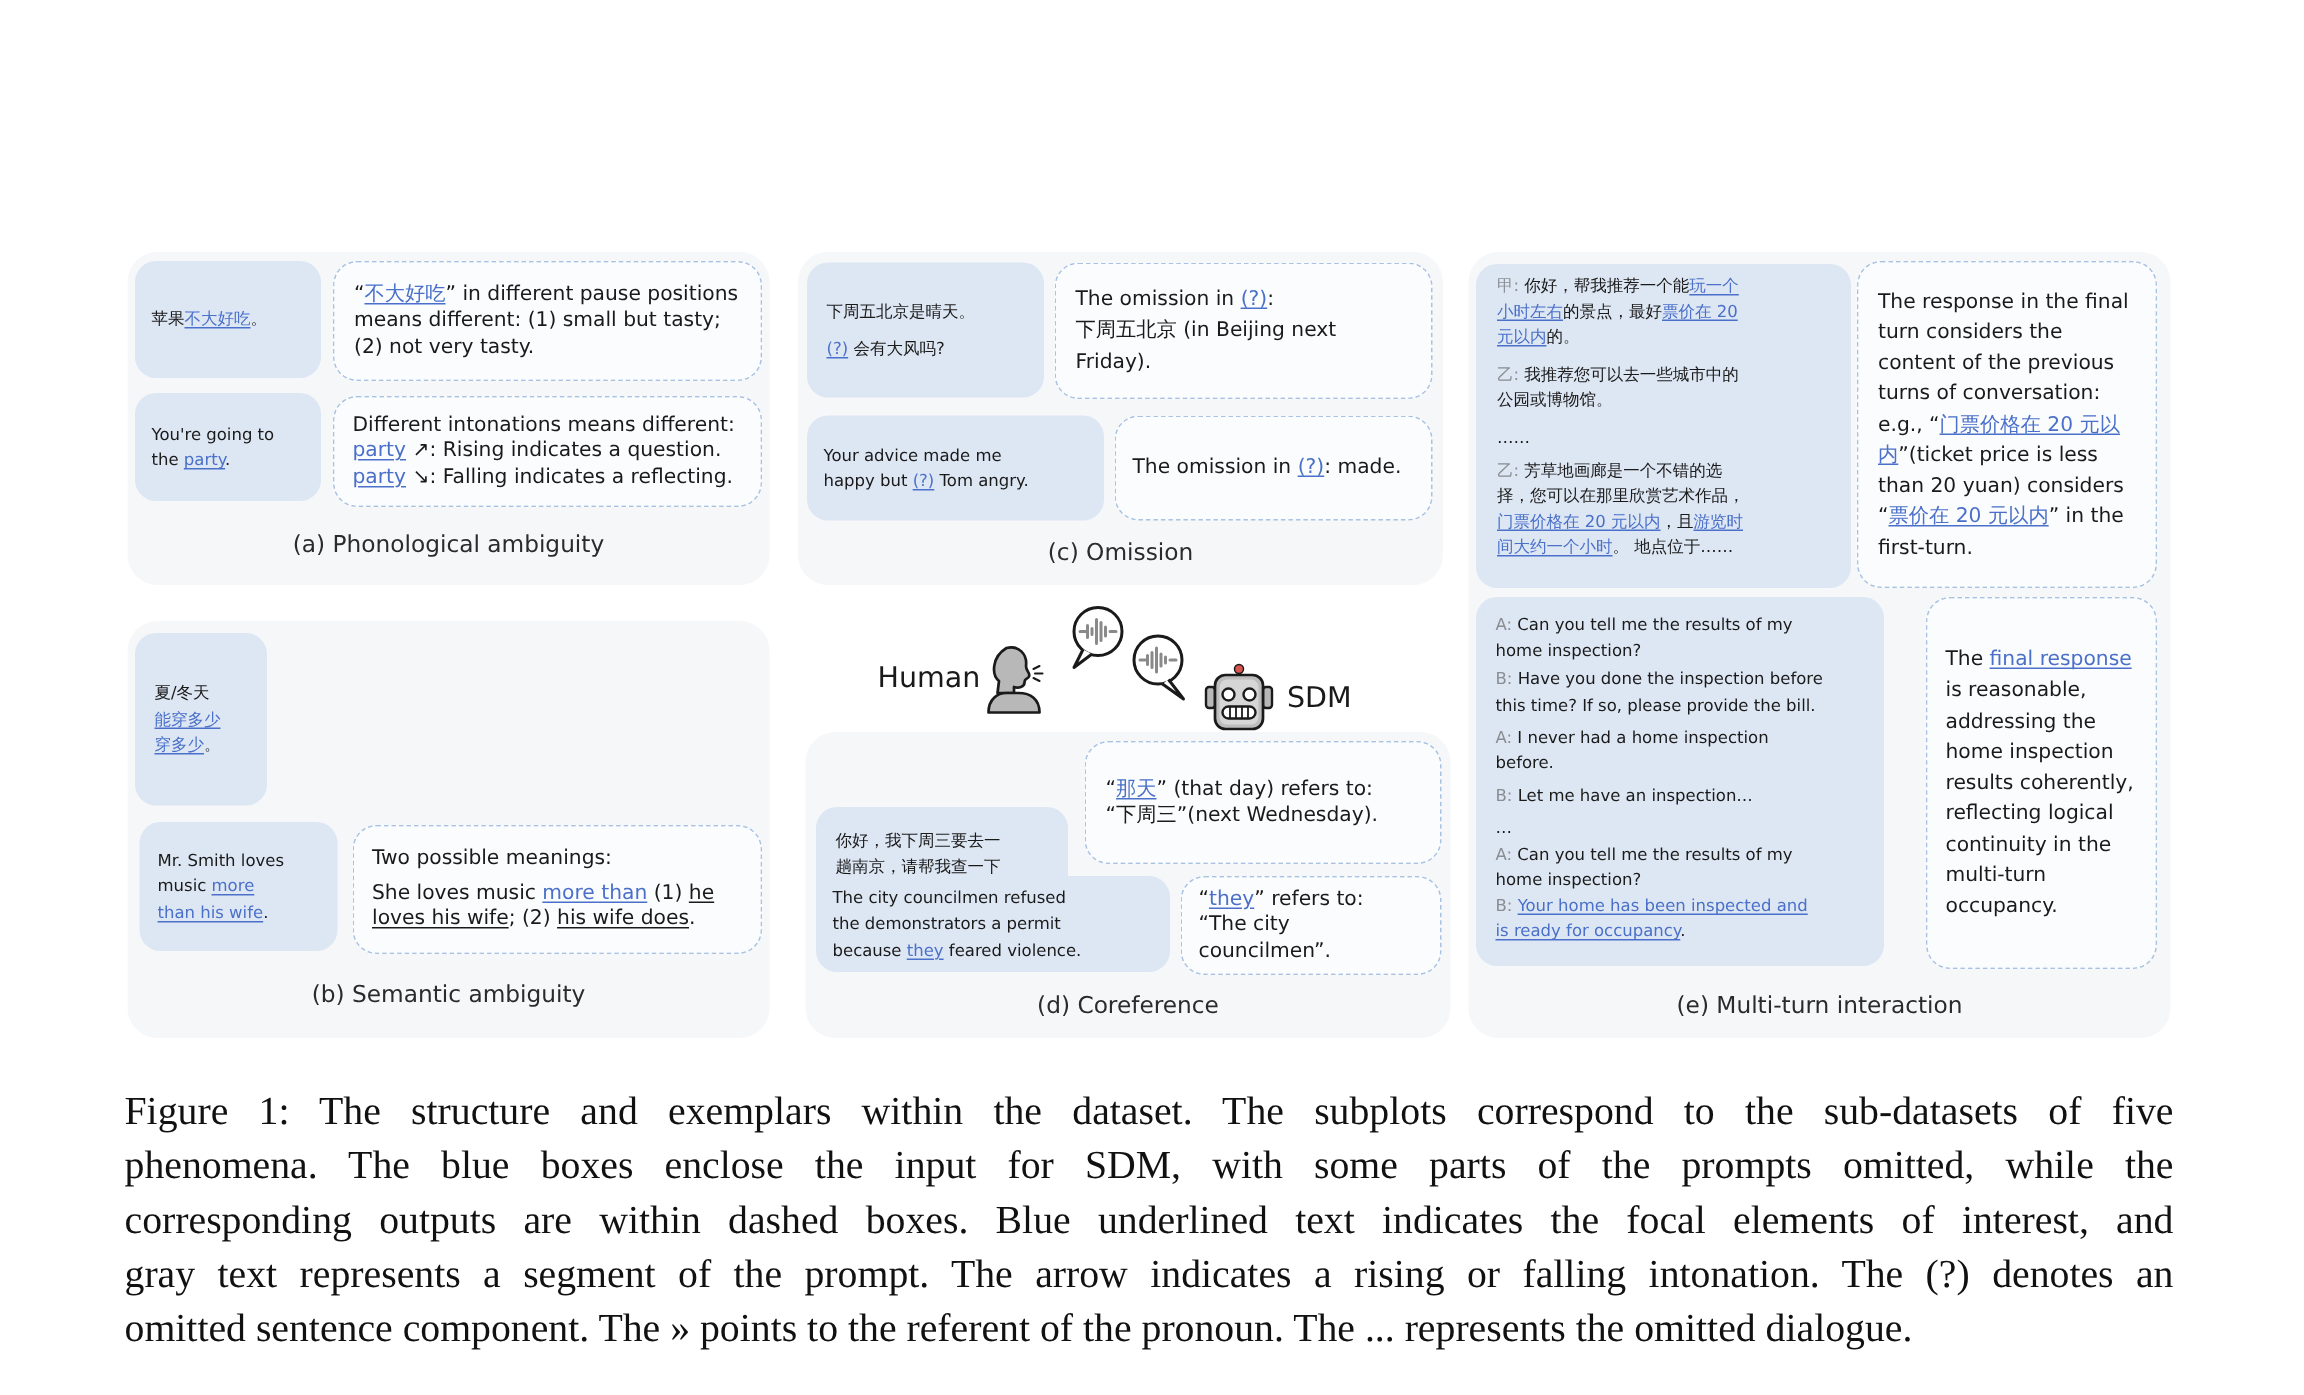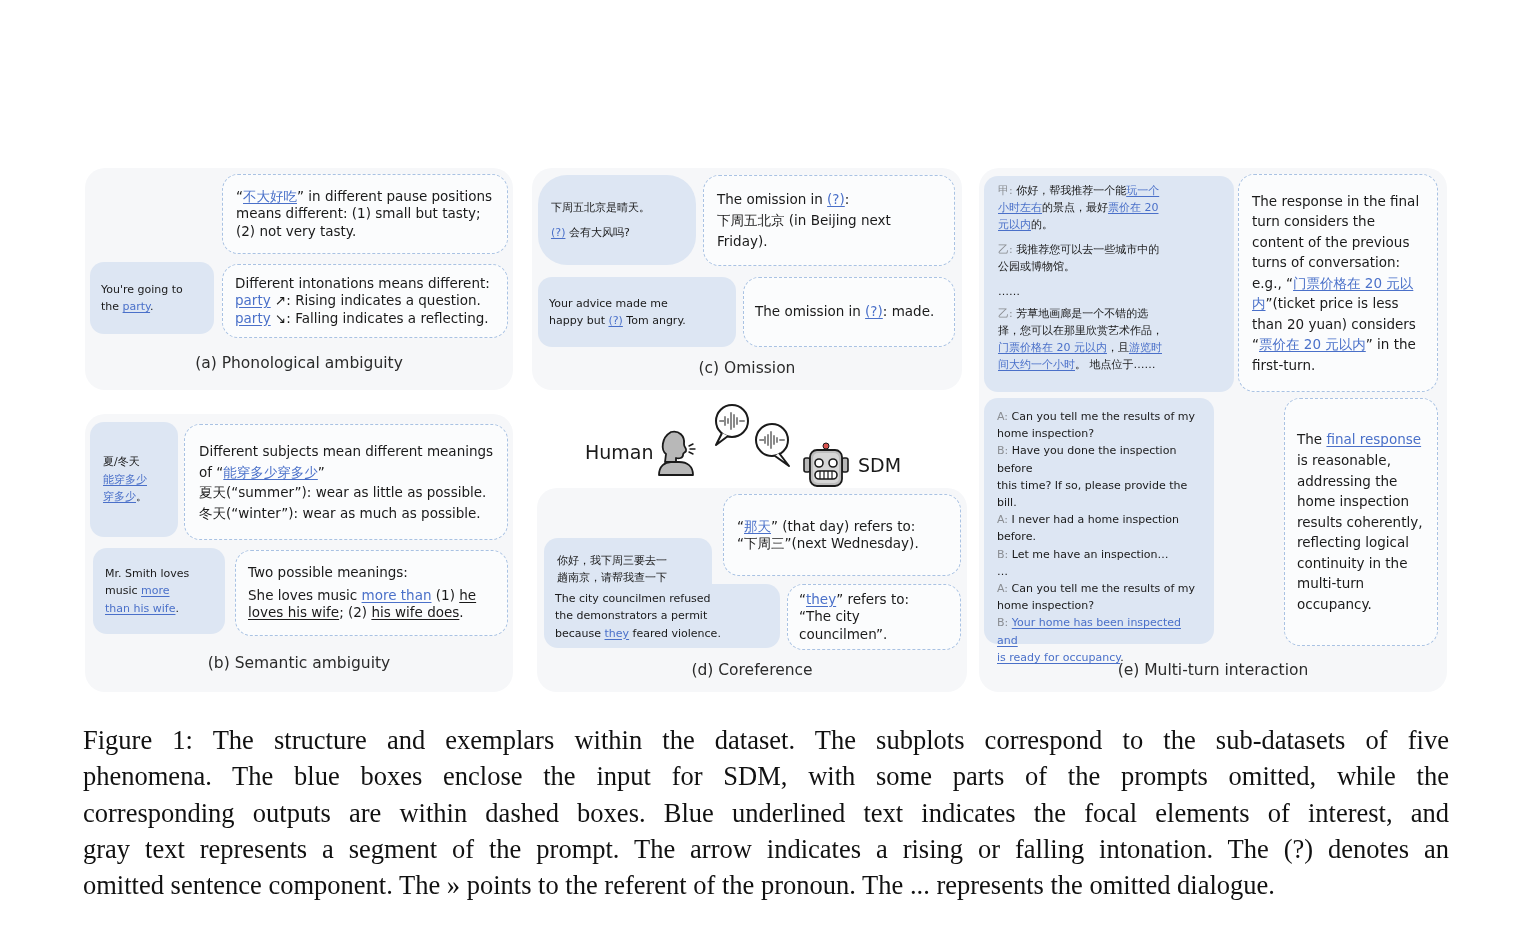--- a/index.html
+++ b/index.html
@@ -21,20 +21,23 @@
   .caption .line { display: block; text-align-last: justify; white-space: nowrap; }
   .caption .line.last { text-align-last: left; }
 
   .human-label, .sdm-label { position: absolute; font-size: 19px; color: #1a1a1a; }
   .icon { position: absolute; }
 </style>
 </head>
 <body>
 
 <div class="panel" style="left:85px; top:168px; width:428px; height:222px;">
+  <div class="inbox" style="left:5px; top:6px; width:124px; height:78px; padding-left:11px;">
+    <div><span>苹果</span><span class="hl">不大好吃</span><span>。</span></div>
+  </div>
   <div class="outbox" style="left:137px; top:6px; width:286px; height:80px; ">
     <div><span>“</span><span class="hl">不大好吃</span><span>” in different pause positions</span></div>
     <div>means different: (1) small but tasty;</div>
     <div>(2) not very tasty.</div>
   </div>
   <div class="inbox" style="left:5px; top:94px; width:124px; height:72px; padding-left:11px;">
     <div>You're going to</div>
     <div><span>the </span><span class="hl">party</span><span>.</span></div>
   </div>
   <div class="outbox" style="left:137px; top:96px; width:286px; height:74px; padding-left:12px;">
@@ -44,42 +47,36 @@
   </div>
   <div class="panel-caption" style="top:186px;">(a) Phonological ambiguity</div>
 </div>
 
 <div class="panel" style="left:85px; top:414px; width:428px; height:278px;">
   <div class="inbox" style="left:5px; top:8px; width:88px; height:115px; padding-left:13px;">
     <div>夏/冬天</div>
     <div><span class="hl">能穿多少</span></div>
     <div><span class="hl">穿多少</span><span>。</span></div>
   </div>
-  <div class="outbox" style="left:99px; top:10px; width:324px; height:116px; padding-left:14px; line-height:20.5px;">
-    <div>Different subjects mean different meanings</div>
-    <div><span>of “</span><span class="hl">能穿多少穿多少</span><span>”</span></div>
-    <div>夏天(“summer”): wear as little as possible.</div>
-    <div>冬天(“winter”): wear as much as possible.</div>
-  </div>
   <div class="inbox" style="left:8px; top:134px; width:132px; height:86px; padding-left:12px;">
     <div>Mr. Smith loves</div>
     <div><span>music </span><span class="hl">more</span></div>
     <div><span class="hl">than his wife</span><span>.</span></div>
   </div>
   <div class="outbox" style="left:150px; top:136px; width:273px; height:86px; padding-left:12px;">
     <div>Two possible meanings:</div>
     <div class="gap" style="height:5px;"></div>
     <div><span>She loves music </span><span class="hl">more than</span><span> (1) </span><span class="ul">he</span></div>
     <div><span class="ul">loves his wife</span><span>; (2) </span><span class="ul">his wife does</span><span>.</span></div>
   </div>
   <div class="panel-caption" style="top:240px;">(b) Semantic ambiguity</div>
 </div>
 
 <div class="panel" style="left:532px; top:168px; width:430px; height:222px;">
-  <div class="inbox" style="left:6px; top:7px; width:158px; height:90px; padding-left:13px;border-radius:29px;">
+  <div class="inbox" style="left:6px; top:7px; width:158px; height:90px; padding-left:13px;">
     <div>下周五北京是晴天。</div>
     <div class="gap"></div>
     <div><span class="hl">(?)</span><span> 会有大风吗?</span></div>
   </div>
   <div class="outbox" style="left:171px; top:7px; width:252px; height:91px; padding-left:13px; line-height:21px;">
     <div><span>The omission in </span><span class="hl">(?)</span><span>:</span></div>
     <div>下周五北京 (in Beijing next</div>
     <div>Friday).</div>
   </div>
   <div class="inbox" style="left:6px; top:109px; width:198px; height:70px; padding-left:11px;">
@@ -164,21 +161,21 @@
     <div>turn considers the</div>
     <div>content of the previous</div>
     <div>turns of conversation:</div>
     <div><span>e.g., “</span><span class="hl">门票价格在 20 元以</span></div>
     <div><span class="hl">内</span><span>”(ticket price is less</span></div>
     <div>than 20 yuan) considers</div>
     <div><span>“</span><span class="hl">票价在 20 元以内</span><span>” in the</span></div>
     <div>first-turn.</div>
   </div>
 
-  <div class="inbox" style="left:5px; top:230px; width:230px; height:246px; padding-left:13px; justify-content:flex-start; padding-top:10px; line-height:17.2px;">
+  <div class="inbox" style="left:5px; top:230px; width:272px; height:246px; padding-left:13px; justify-content:flex-start; padding-top:10px; line-height:17.2px;">
     <div><span class="spk">A: </span><span>Can you tell me the results of my</span></div>
     <div>home inspection?</div>
     <div class="gap" style="height:2px;"></div>
     <div><span class="spk">B: </span><span>Have you done the inspection before</span></div>
     <div>this time? If so, please provide the bill.</div>
     <div class="gap" style="height:4px;"></div>
     <div><span class="spk">A: </span><span>I never had a home inspection</span></div>
     <div>before.</div>
     <div class="gap" style="height:5px;"></div>
     <div><span class="spk">B: </span><span>Let me have an inspection…</span></div>

